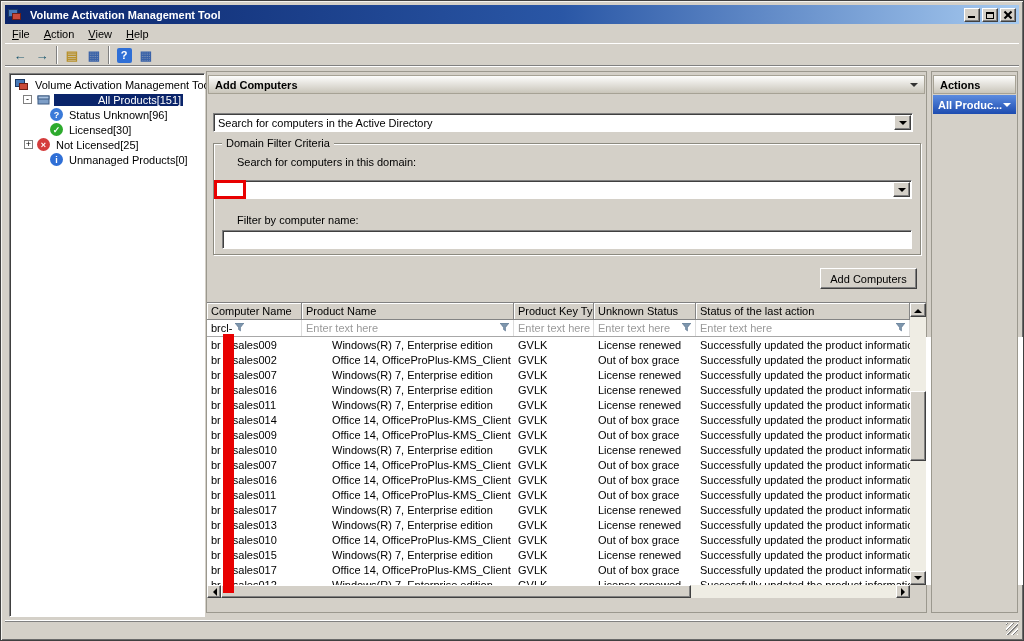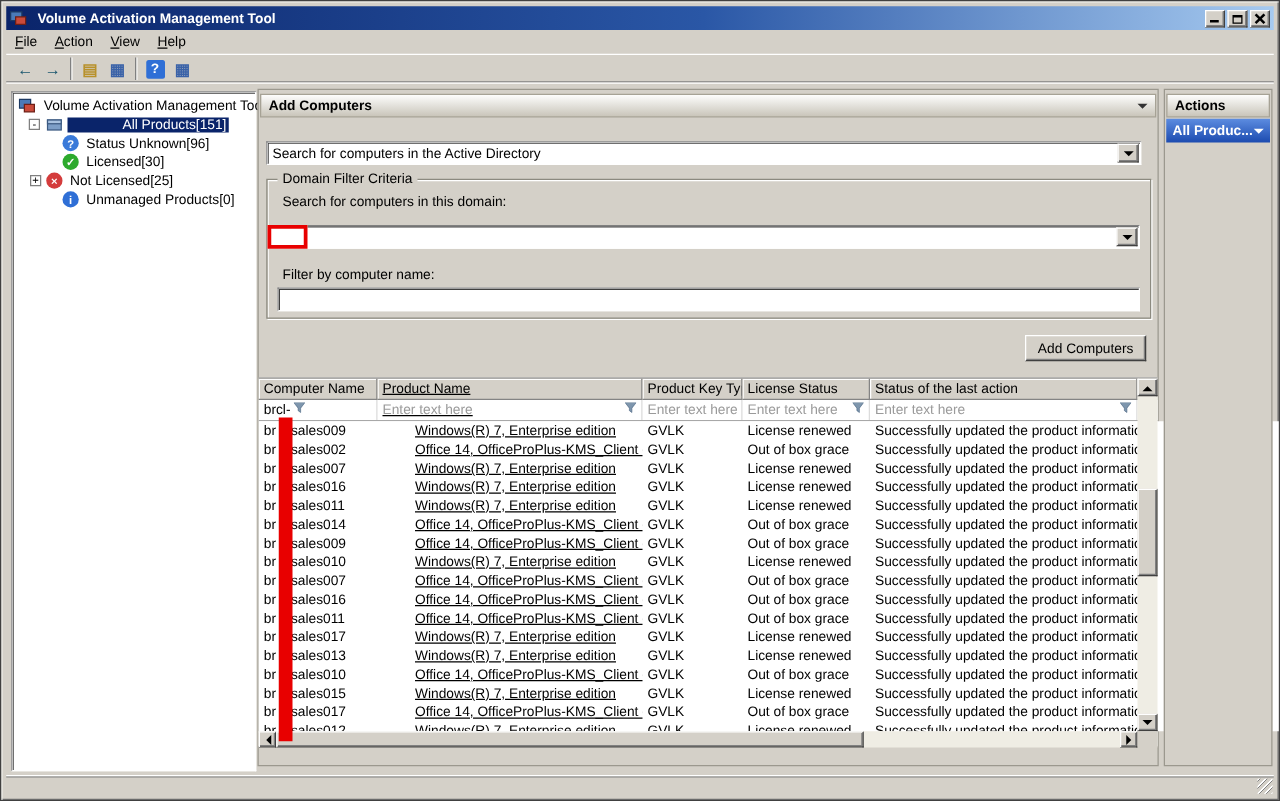--- a/index.html
+++ b/index.html
@@ -47,39 +47,39 @@
   .chev.white{border-top-color:#fff;}
   
   .sunken{background:#fff;border:1px solid;border-color:#808080 #fff #fff #808080;box-shadow:inset 1px 1px 0 #404040;}
   .combo{position:absolute;height:19px;display:flex;align-items:stretch;font-size:11px;}
   .combo .val{flex:1;display:flex;align-items:center;padding:0 4px;overflow:hidden;white-space:nowrap;}
   .drop{width:17px;background:#d4d0c8;border:1px solid;border-color:#fff #404040 #404040 #fff;box-shadow:inset -1px -1px 0 #808080;
         display:flex;align-items:center;justify-content:center;margin:1px;}
   .drop::after{content:"";width:0;height:0;border:4px solid transparent;border-top-color:#000;margin-top:4px;}
   .groupbox{position:absolute;left:6px;top:71px;width:708px;height:112px;border:1px solid #8c8a80;box-shadow:1px 1px 0 #fff, inset 1px 1px 0 #fff;}
   .legend{position:absolute;top:-7px;left:8px;background:#d4d0c8;padding:0 4px;font-size:11px;}
-  .flabel{position:absolute;left:12px;font-size:11px;}
+  .flabel{position:absolute;left:23px;font-size:11px;}
   .textinput{position:absolute;height:19px;font-size:11px;padding:0 4px;display:flex;align-items:center;}
   .push-btn{position:absolute;width:97px;height:21px;background:#d4d0c8;border:1px solid;border-color:#fff #404040 #404040 #fff;
             box-shadow:inset -1px -1px 0 #808080;font-size:11px;display:flex;align-items:center;justify-content:center;}
   
   .table{position:absolute;left:0;top:230px;width:719px;height:295px;border-top:1px solid #808080;background:#fff;}
   .thead,.filters,.trow{display:flex;}
   .thead{height:17px;text-align:center;}
   .th{background:#d4d0c8;border-right:1px solid #848484;border-bottom:1px solid #848484;box-shadow:inset 1px 1px 0 #fff;
       font-size:11px;display:flex;align-items:center;padding:0 4px;white-space:nowrap;overflow:hidden;}
   .filters{height:17px;background:#fff;border-bottom:1px solid #a8a8a8;}
   .fc{border-right:1px solid #dcdcdc;display:flex;align-items:center;padding:0 4px;font-size:11px;white-space:nowrap;overflow:hidden;}
   .fc .ph{color:#9a9a9a;}
   .fc .funnel{margin-left:3px;flex:none;}
   .fc .spring{flex:1;}
   .rows-viewport{height:248px;overflow:hidden;background:#fff;width:843px;}
   .trow{height:15px;}
   .cell{font-size:11px;display:flex;align-items:center;padding:0 4px;white-space:nowrap;overflow:hidden;}
-  .c0{width:95px;flex:none;} .c1{width:212px;flex:none;text-decoration:underline;} .c2{width:80px;flex:none;} .c3{width:102px;flex:none;} .c4{width:214px;flex:none;}
+  .c0{width:95px;flex:none;} .c1{width:212px;flex:none;} .c2{width:80px;flex:none;} .c3{width:102px;flex:none;} .c4{width:214px;flex:none;}
   .c1.ind{padding-left:30px;}
   .redgap{display:inline-block;width:12px;}
   
   .vscroll{position:absolute;right:0;top:0;width:16px;height:282px;background:#efede4;}
   .hscroll{position:absolute;left:0;top:282px;width:703px;height:13px;background:#efede4;display:flex;}
   .sb-btn{width:16px;height:14px;background:#d4d0c8;border:1px solid;border-color:#fff #404040 #404040 #fff;box-shadow:inset -1px -1px 0 #808080;
           display:flex;align-items:center;justify-content:center;flex:none;}
   .hscroll .sb-btn{width:14px;height:13px;}
   .tri-up{width:0;height:0;border:4px solid transparent;border-bottom-color:#000;margin-bottom:3px;}
   .tri-down{width:0;height:0;border:4px solid transparent;border-top-color:#000;margin-top:4px;}
@@ -211,21 +211,21 @@
       </div>
     </div>
 
     <div class="push-btn" style="right:9px;top:196px;">Add Computers</div>
 
     <div class="table">
       <div class="thead">
         <div class="th c0">Computer Name</div>
         <div class="th c1">Product Name</div>
         <div class="th c2">Product Key Type</div>
-        <div class="th c3">License Status</div>
+        <div class="th c3">Unknown Status</div>
         <div class="th c4">Status of the last action</div>
       </div>
       <div class="filters">
         <div class="fc c0">
           <span>brcl-</span>
           <span class="funnel"><svg width="9" height="9">
                 <path d="M0 0h9L5.5 4.5V8L3.5 6.5V4.5Z" fill="#7e96ad" stroke="#4a6582" stroke-width="0.5"></path>
               </svg></span>
         </div>
         <div class="fc c1">

